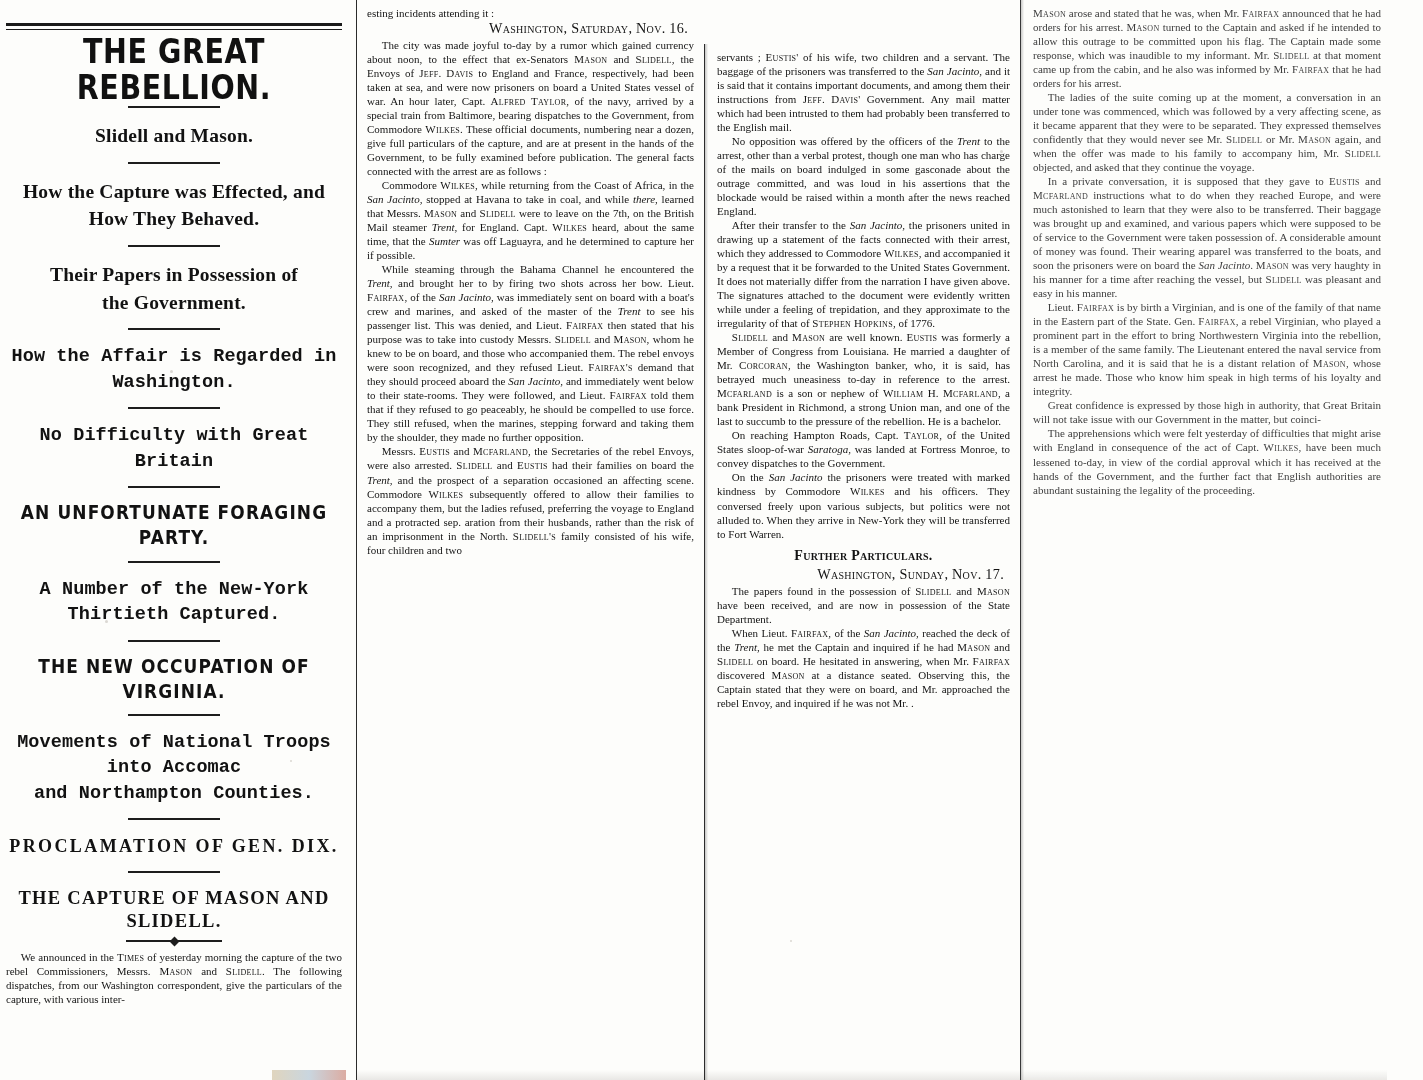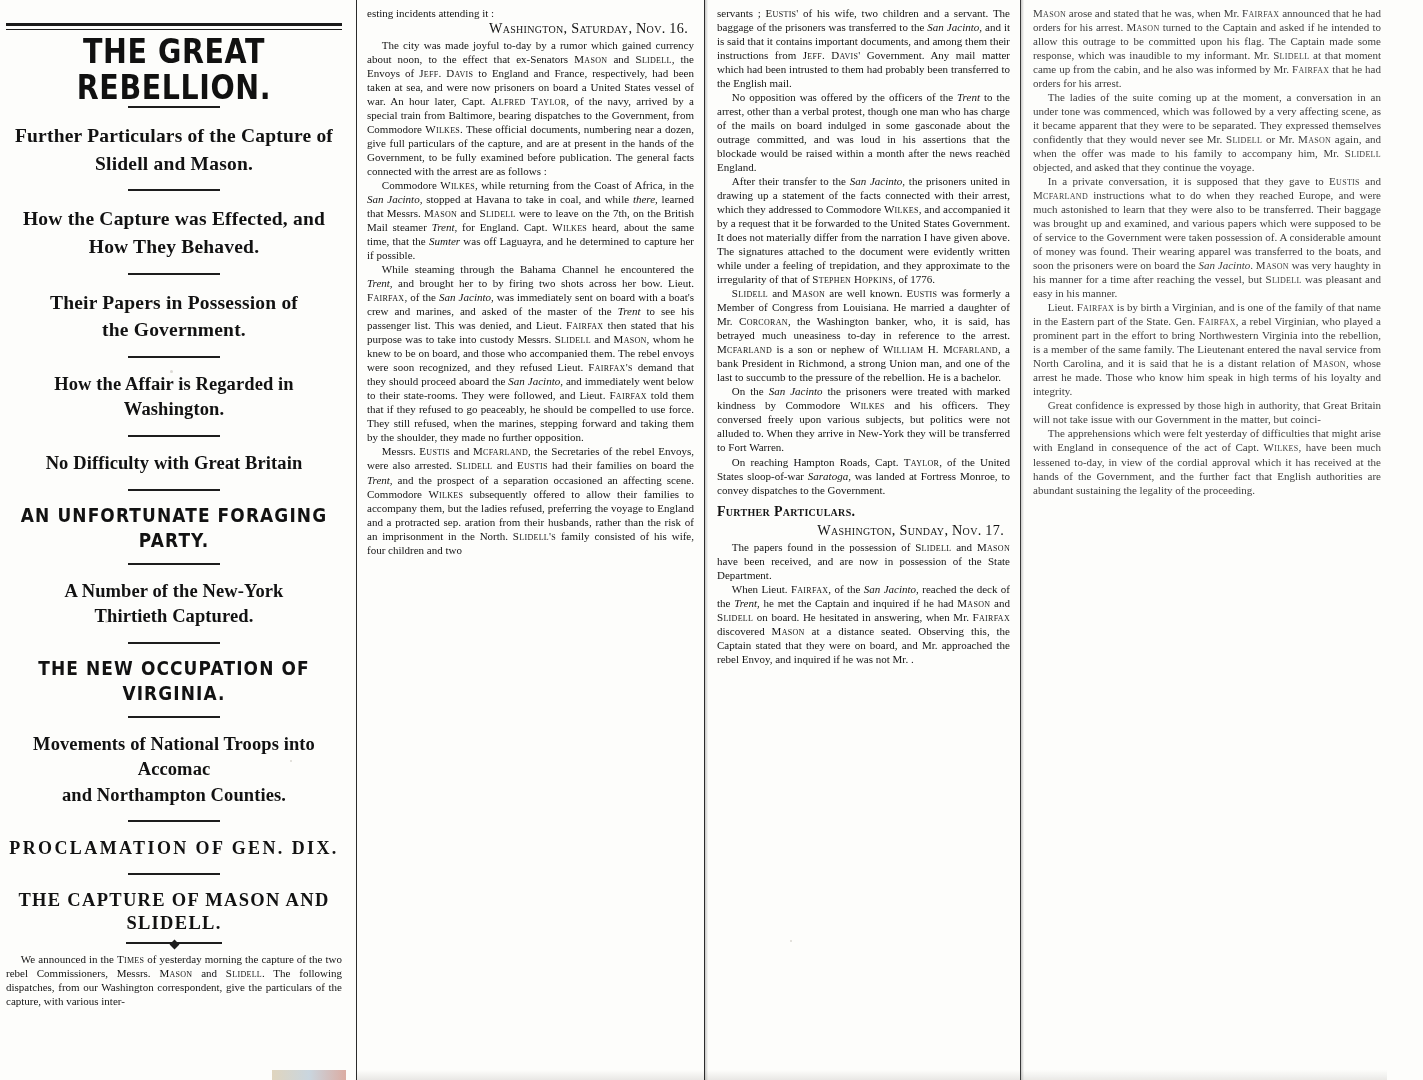--- a/index.html
+++ b/index.html
@@ -28,21 +28,21 @@
     height: 1080px;
     box-sizing: border-box;
   }
   .col {
     box-sizing: border-box;
     position: relative;
     overflow: hidden;
   }
   .col-1 { width: 356px; padding: 19px 14px 0 6px; }
   .col-2 { width: 348px; padding: 6px 10px 0 10px; border-left: 1.4px solid #2b2b2b; }
-  .col-3 { width: 316px; padding: 6px 10px 0 12px; border-left: 1.4px solid #2b2b2b; }
+  .col-3 { width: 316px; padding: 6px 10px 0 12px; border-left: 1.4px solid #2b2b2b; margin-top: 44px; }
   .col-4 { width: 367px; padding: 6px 6px 0 12px; border-left: 1.4px solid #2b2b2b; }
 
   
   .top-rule {
     height: 0;
     border-top: 3.5px solid #1a1a1a;
     margin: 4px 0 0 0;
     position: relative;
   }
   .top-rule:after {
@@ -81,21 +81,21 @@
     font-family: "DejaVu Sans", sans-serif;
     font-weight: 700;
     font-size: 17px;
     line-height: 1.3;
     letter-spacing: 1.1px;
     transform: scaleY(1.12);
     transform-origin: center;
     margin: 15px 0 13px 0;
   }
   .deck-c {   
-    font-family: Liberation Serif, serif;
+    font-family: Liberation Mono, monospace;
     font-weight: 700;
     font-size: 18.5px;
     line-height: 1.38;
     letter-spacing: 0.1px;
     margin: 14px 0 12px 0;
   }
   .deck-d {   
     font-family: "Liberation Serif", serif;
     font-weight: 700;
     font-size: 18px;
@@ -156,21 +156,21 @@
     font-family: "Liberation Serif", serif;
     font-size: 14.2px;
     font-variant: small-caps;
     text-align: right;
     letter-spacing: 0.3px;
     margin: 0 6px 1px 0;
   }
   .subhead {
     font-family: "Liberation Serif", serif;
     font-size: 14px;
-    text-align: left;
+    text-align: center;
     letter-spacing: 2.2px;
     font-weight: 600;
     margin: 7px 0 2px 0;
   }
   .sc { font-variant: small-caps; letter-spacing: 0.3px; }
   .it { font-style: italic; }
 
   
   .col-4 .body-text p { color: #2f2f2f; }
   .col-4 { opacity: 0.93; }
@@ -215,21 +215,20 @@
   <div class="columns">
 
     <div class="col col-1">
       <div class="top-rule"></div>
 
       <div class="hl-main">THE GREAT REBELLION.</div>
 
       <div class="hr-dash"></div>
 
       <div class="deck deck-a">
-        <div>Further Particulars of the Capture of</div>
         <div>Slidell and Mason.</div>
       </div>
       <div class="hr-dash"></div>
 
       <div class="deck deck-a">
         <div>How the Capture was Effected, and</div>
         <div>How They Behaved.</div>
       </div>
       <div class="hr-dash"></div>
 
@@ -298,22 +297,22 @@
       </div>
       <div class="bottom-fade"></div>
     </div>
 
     <div class="col col-3">
       <div class="body-text">
         <p class="noindent">servants ; <span class="sc">Eustis</span>' of his wife, two children and a servant. The baggage of the prisoners was transferred to the <span class="it">San Jacinto</span>, and it is said that it contains important documents, and among them their instructions from <span class="sc">Jeff</span>. <span class="sc">Davis</span>' Government. Any mail matter which had been intrusted to them had probably been transferred to the English mail.</p>
         <p>No opposition was offered by the officers of the <span class="it">Trent</span> to the arrest, other than a verbal protest, though one man who has charge of the mails on board indulged in some gasconade about the outrage committed, and was loud in his assertions that the blockade would be raised within a month after the news reached England.</p>
         <p>After their transfer to the <span class="it">San Jacinto</span>, the prisoners united in drawing up a statement of the facts connected with their arrest, which they addressed to Commodore <span class="sc">Wilkes</span>, and accompanied it by a request that it be forwarded to the United States Government. It does not materially differ from the narration I have given above. The signatures attached to the document were evidently written while under a feeling of trepidation, and they approximate to the irregularity of that of <span class="sc">Stephen</span> <span class="sc">Hopkins</span>, of 1776.</p>
         <p><span class="sc">Slidell</span> and <span class="sc">Mason</span> are well known. <span class="sc">Eustis</span> was formerly a Member of Congress from Louisiana. He married a daughter of Mr. <span class="sc">Corcoran</span>, the Washington banker, who, it is said, has betrayed much uneasiness to-day in reference to the arrest. <span class="sc">Mcfarland</span> is a son or nephew of <span class="sc">William</span> H. <span class="sc">Mcfarland</span>, a bank President in Richmond, a strong Union man, and one of the last to succumb to the pressure of the rebellion. He is a bachelor.</p>
+        <p>On reaching Hampton Roads, Capt. <span class="sc">Taylor</span>, of the United States sloop-of-war <span class="it">Saratoga</span>, was landed at Fortress Monroe, to convey dispatches to the Government.</p>
         <p>On the <span class="it">San Jacinto</span> the prisoners were treated with marked kindness by Commodore <span class="sc">Wilkes</span> and his officers. They conversed freely upon various subjects, but politics were not alluded to. When they arrive in New-York they will be transferred to Fort Warren.</p>
-        <p>On reaching Hampton Roads, Capt. <span class="sc">Taylor</span>, of the United States sloop-of-war <span class="it">Saratoga</span>, was landed at Fortress Monroe, to convey dispatches to the Government.</p>
 
         <div class="subhead sc">Further Particulars.</div>
         <div class="dateline sc">Washington, Sunday, Nov. 17.</div>
 
         <p>The papers found in the possession of <span class="sc">Slidell</span> and <span class="sc">Mason</span> have been received, and are now in possession of the State Department.</p>
         <p>When Lieut. <span class="sc">Fairfax</span>, of the <span class="it">San Jacinto</span>, reached the deck of the <span class="it">Trent</span>, he met the Captain and inquired if he had <span class="sc">Mason</span> and <span class="sc">Slidell</span> on board. He hesitated in answering, when Mr. <span class="sc">Fairfax</span> discovered <span class="sc">Mason</span> at a distance seated. Observing this, the Captain stated that they were on board, and Mr.  approached the rebel Envoy, and inquired if he was not Mr. .</p>
       </div>
       <div class="edge-strip" style="left:0"></div>
       <div class="bottom-fade"></div>
     </div>

